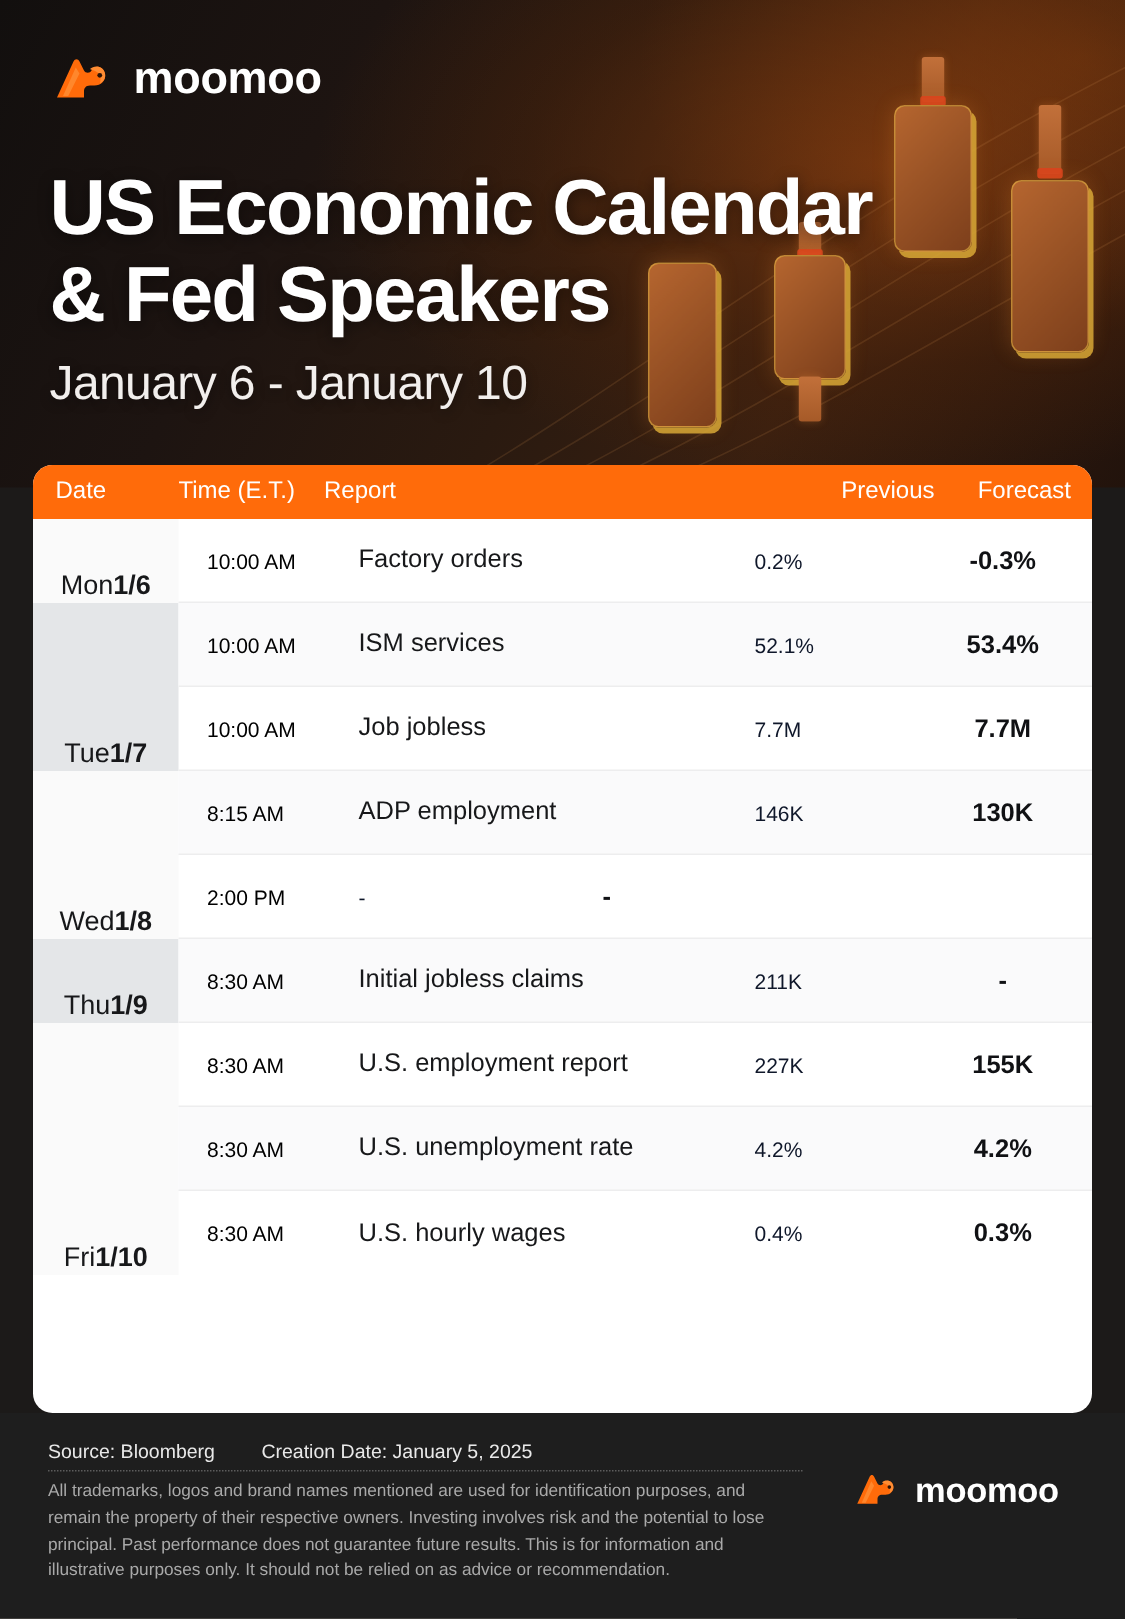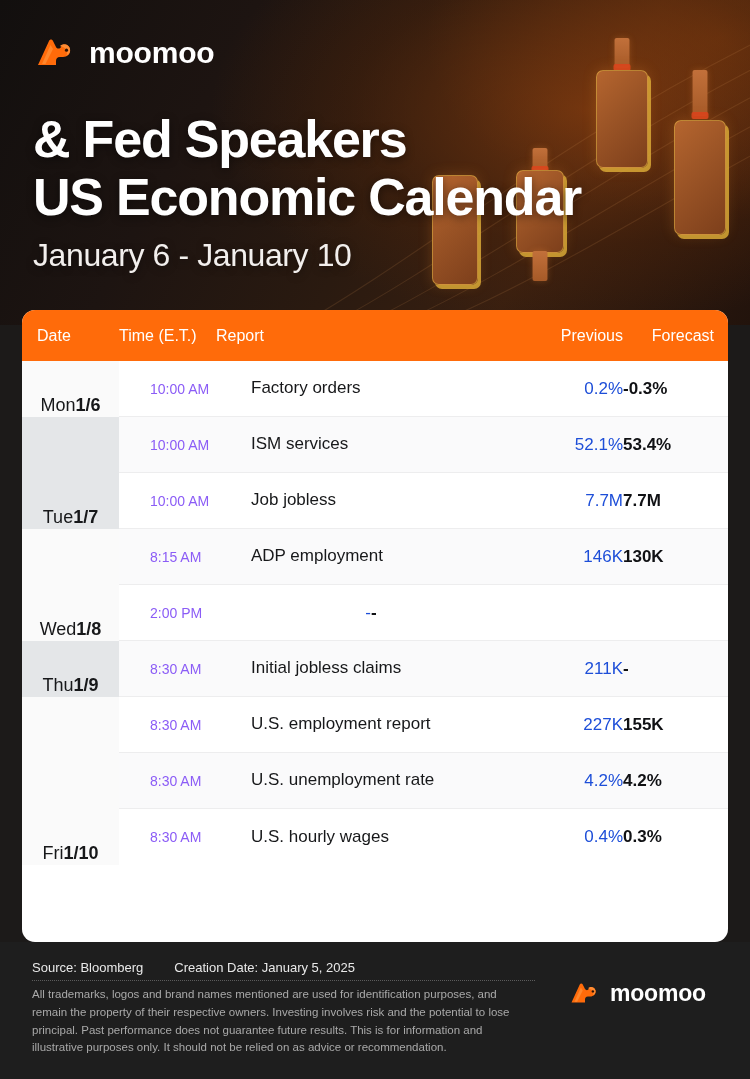--- a/index.html
+++ b/index.html
@@ -94,21 +94,21 @@
     position: absolute;
     left: 22px; top: 310px;
     width: 706px; height: 632px;
     background: #ffffff;
     border-radius: 13px;
     overflow: hidden;
   }
 
   .thead {
     display: flex; align-items: center;
-    height: 51px;
+    height: 36px;
     background: #ff6b0a;
     color: #ffffff;
     font-size: 16px;
     padding-left: 15px;
   }
   .th { white-space: nowrap; }
   .th-date     { width: 82px; }
   .th-time     { width: 97px; }
   .th-report   { flex: 1; }
   .th-previous { width: 120px; text-align: right; }
@@ -137,34 +137,34 @@
     display: flex; align-items: center;
     min-height: 56px;
     padding-left: 19px;
     border-bottom: 1px solid #ededee;
   }
   .row.alt  { background: #fafafb; }
   .row.last { border-bottom: none; }
 
   .cell-time {
     width: 101px; flex: none;
-    font-size: 14px; color: #8b5cf6; margin-left: 12px;
+    font-size: 14px; color: #000000;
   }
   .cell-report {
     flex: 1;
     font-size: 17px; color: #17181a;
     line-height: 1.33;
     padding-right: 10px;
   }
   .cell-prev {
-    width: 120px; flex: none; text-align: right;
-    font-size: 17px; color: #1d4ed8;
+    width: 120px; flex: none; 
+    font-size: 14px; color: #0f172a;
   }
   .cell-fcst {
-    width: 105px; flex: none; text-align: left;
+    width: 105px; flex: none; text-align: center;
     padding-right: 14px;
     font-size: 17px; font-weight: 700; color: #101114;
   }
 
   
   .footer {
     position: absolute;
     left: 0; top: 942px;
     width: 750px; height: 137px;
     background: #1e1e1e;
@@ -242,22 +242,22 @@
                  C21 19 20 21 20 23 L20 27 Z" fill="#ff6b0a"></path>
         <path d="M24 8 C27 5 33 6 34 11 C34.6 14 33 16.4 30.6 17.6
                  C31.6 15 31 11.4 28.6 10 C27 9 25.2 8.6 24 8 Z" fill="#ff8c33"></path>
         <circle cx="30.5" cy="12.2" r="1.6" fill="#2b1206"></circle>
         <path d="M6 26 L14.5 7 L17 11 L9.5 26 Z" fill="#ff8c33" opacity="0.85"></path>
       </svg>
       <span class="logo-word">moomoo</span>
     </div>
 
     <div class="hero-title">
+      <div>US Economic Calendar</div>
       <div>&amp; Fed Speakers</div>
-      <div>US Economic Calendar</div>
     </div>
     <div class="hero-sub">January 6 - January 10</div>
   </div>
 
   <div class="card">
 
     <div class="thead">
       <div class="th th-date">Date</div>
       <div class="th th-time">Time (E.T.)</div>
       <div class="th th-report">Report</div>

